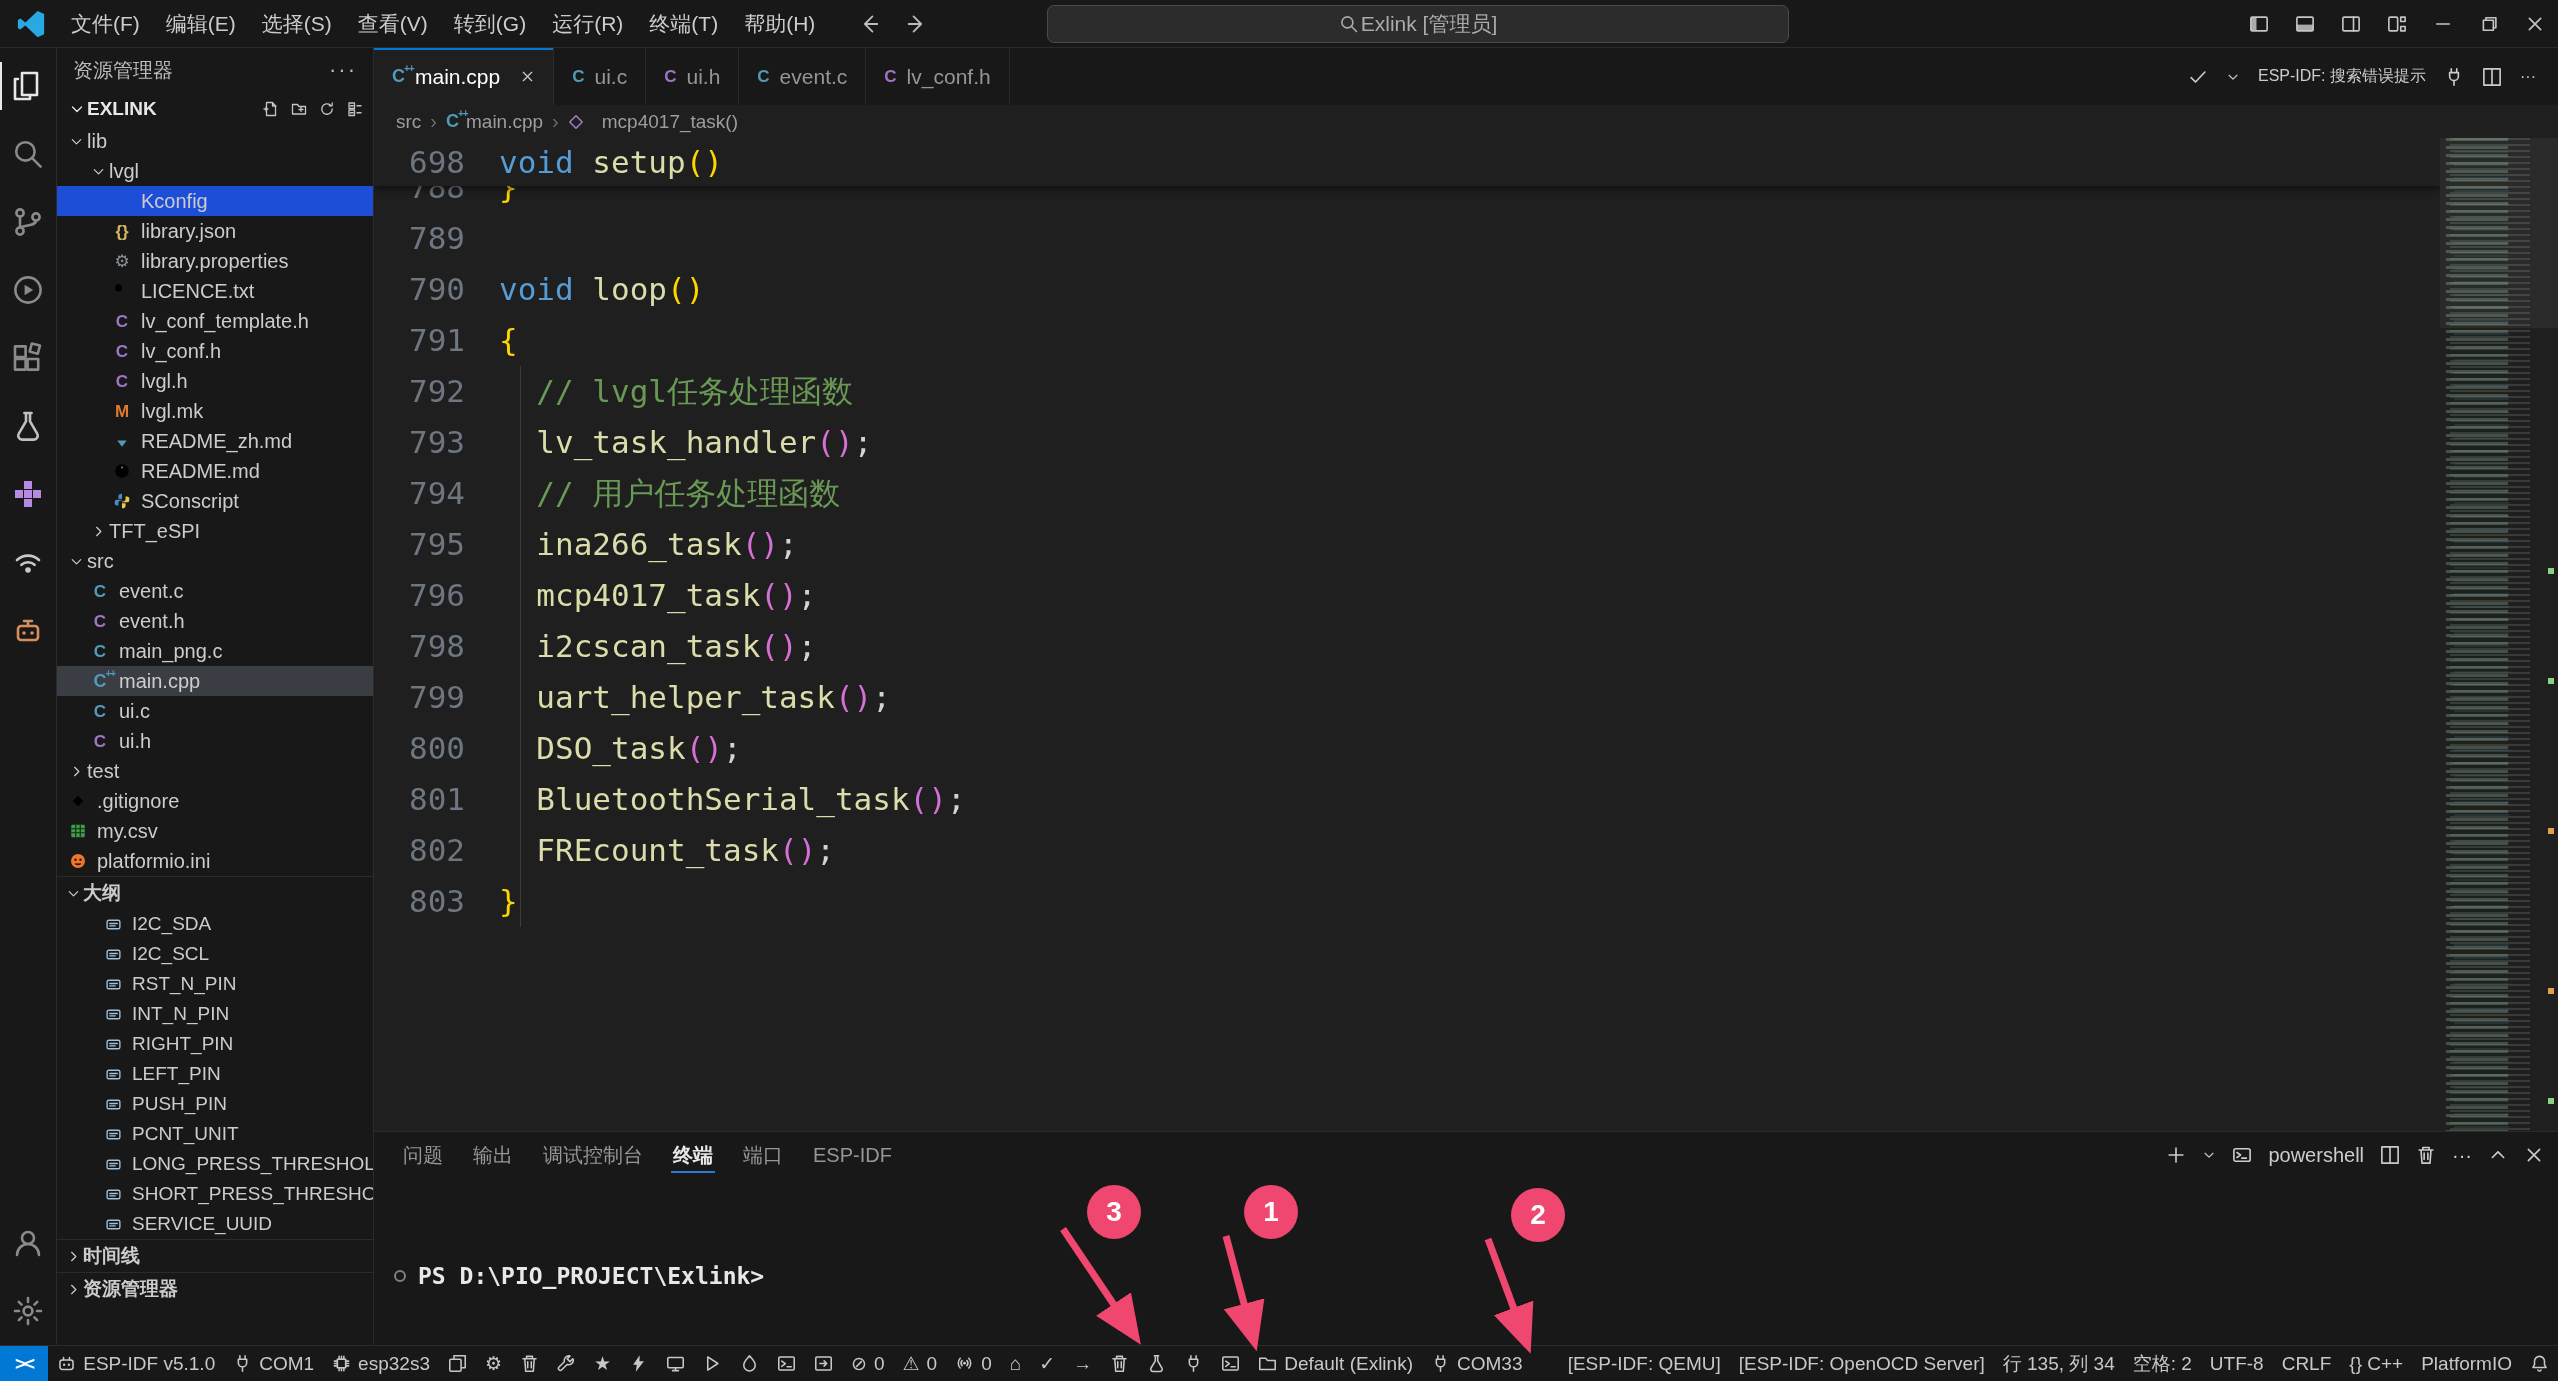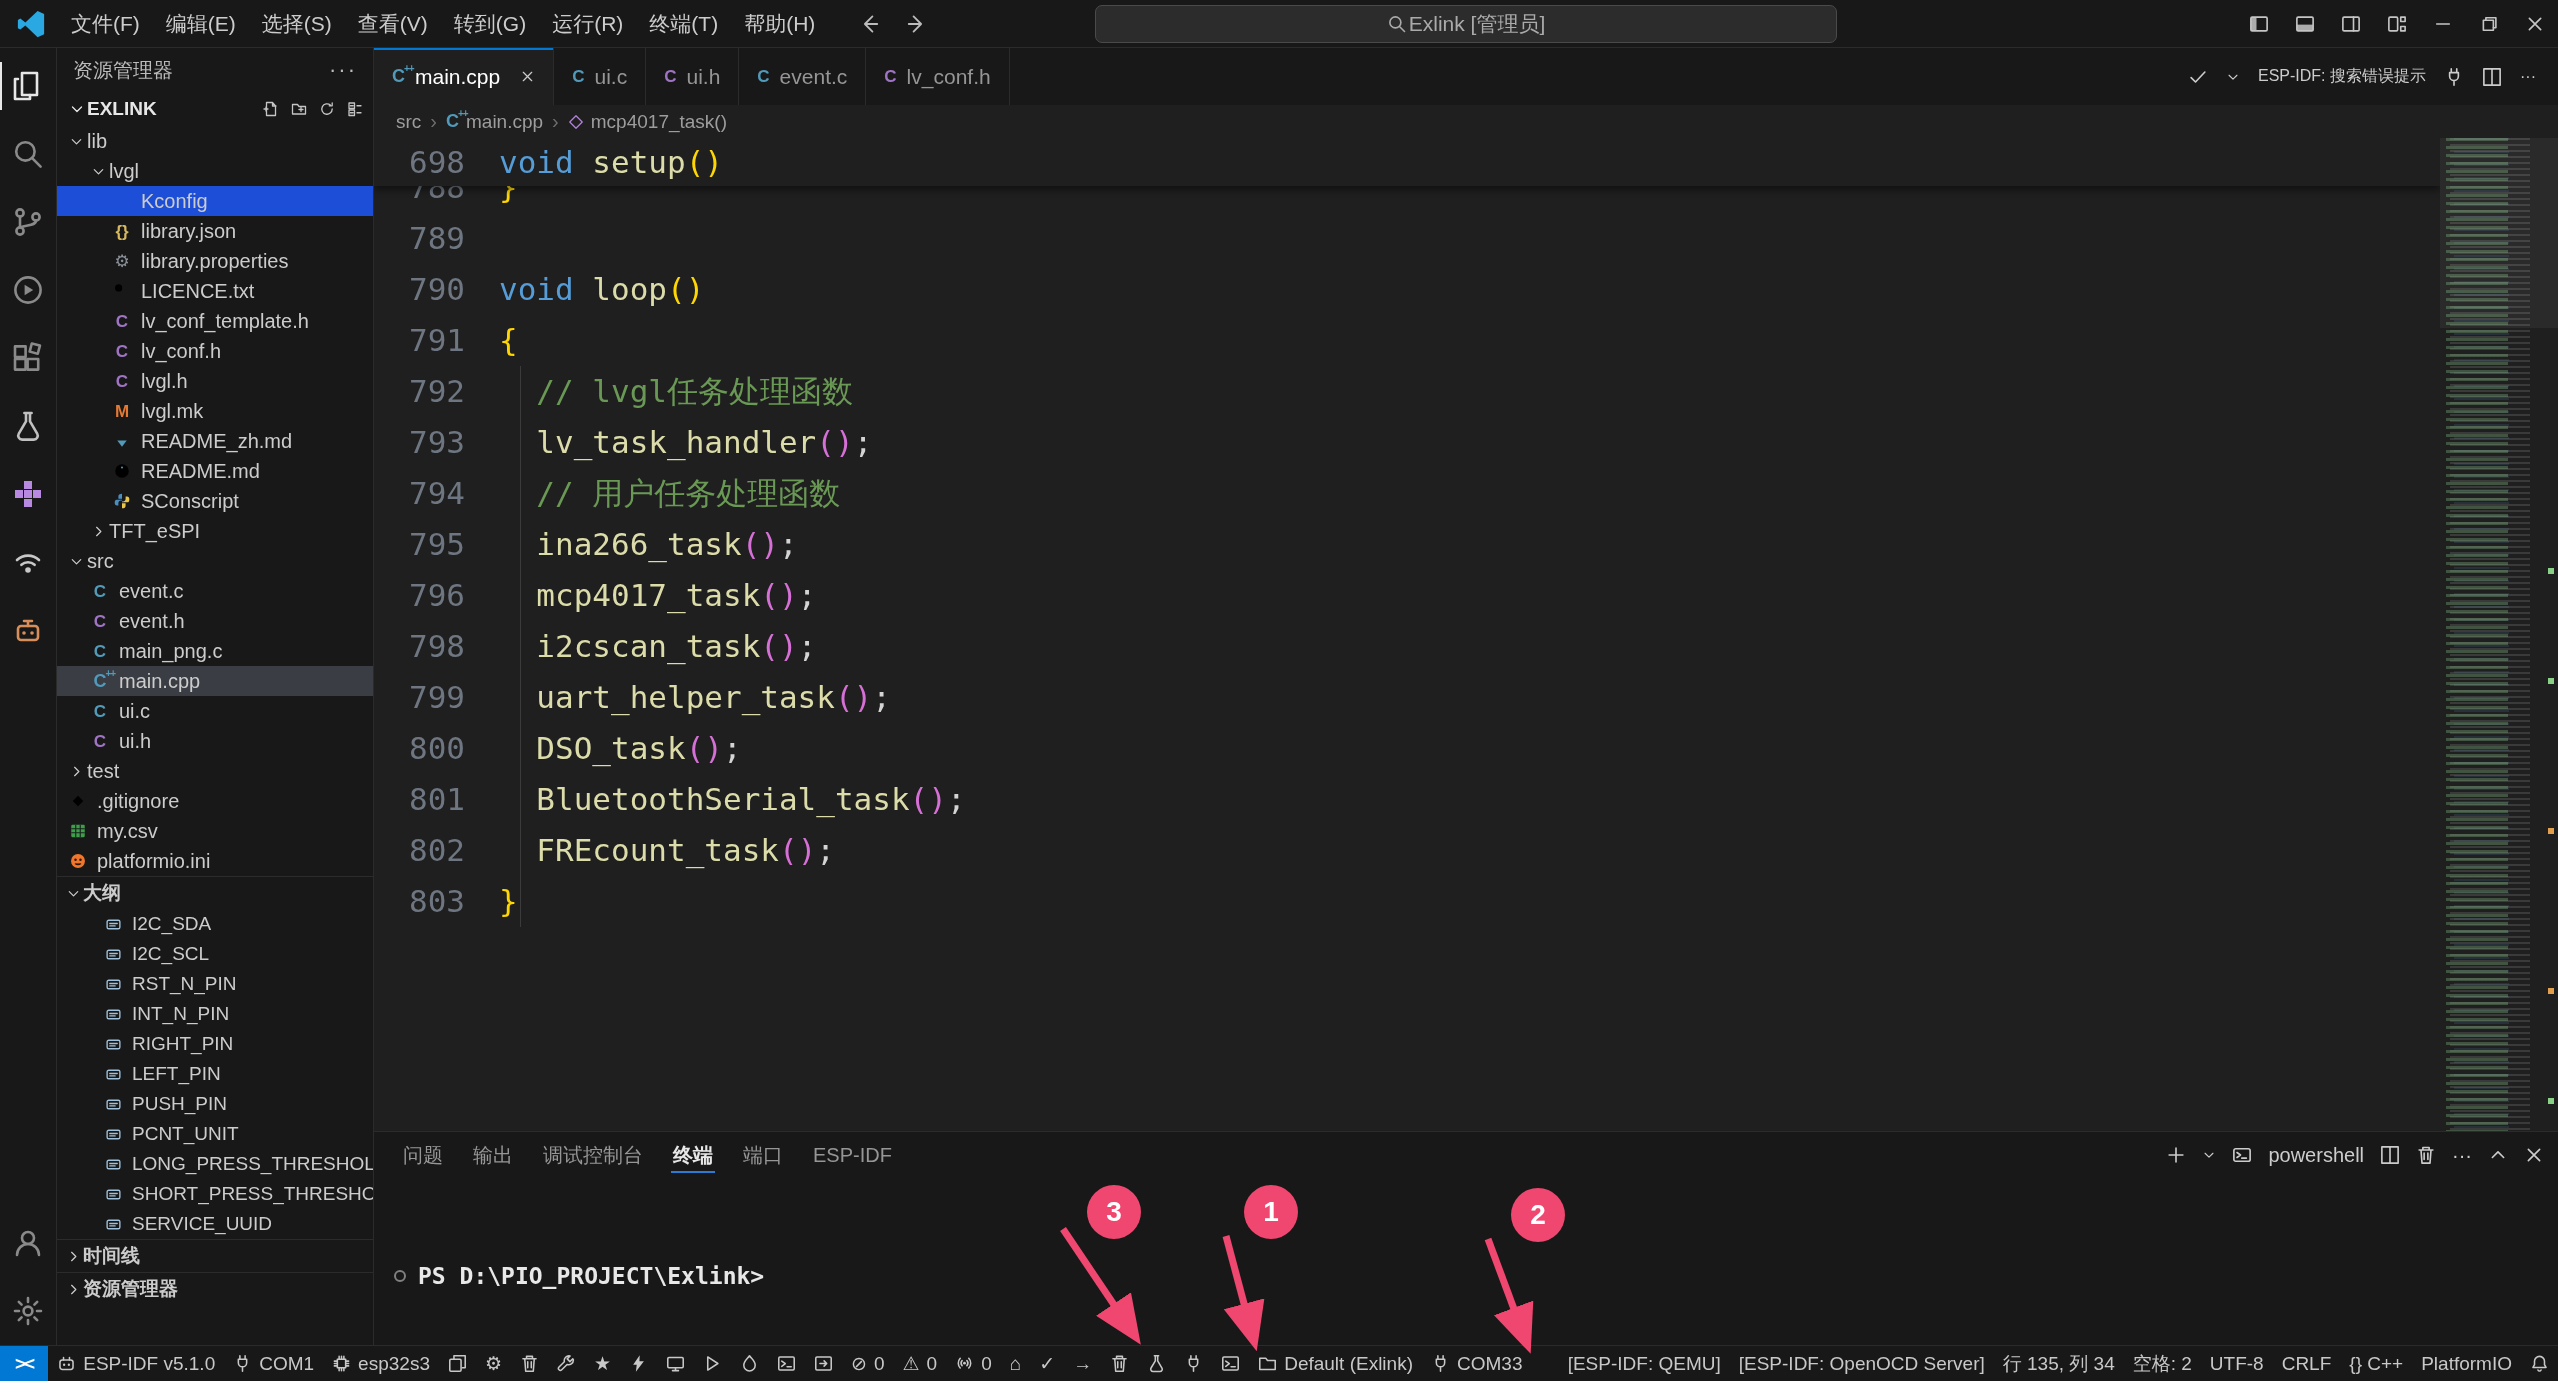--- a/index.html
+++ b/index.html
@@ -7,21 +7,21 @@
   body{background:#1f1f1f;font-family:"Liberation Sans","DejaVu Sans",sans-serif;color:#cccccc;position:relative;}
   .icon svg{display:block;stroke:currentColor;fill:none;stroke-width:1.3;stroke-linecap:round;stroke-linejoin:round;}
   .icon{display:inline-flex;align-items:center;justify-content:center;flex:none;}
   .ltr{font-weight:700;font-size:19px;line-height:1;}
   
   .titlebar{height:48px;background:#181818;border-bottom:1px solid #2b2b2b;display:flex;align-items:center;position:relative;z-index:10;}
   .vscode-logo{width:30px;height:30px;margin:0 12px 0 16px;}
   .menu-item{padding:0 13px;height:48px;line-height:48px;font-size:21px;color:#cccccc;cursor:default;}
   .nav-arrows{display:flex;gap:26px;margin-left:30px;color:#bbbbbb;font-size:24px;}
   .nav-arrows .icon svg{width:22px;height:22px;}
-  .search-box{position:absolute;left:1047px;top:5px;width:742px;height:38px;background:#2c2c2c;border:1px solid #4a4a4a;border-radius:7px;display:flex;align-items:center;justify-content:center;gap:2px;color:#aaaaaa;font-size:21px;margin-left:48px;}
+  .search-box{position:absolute;left:1047px;top:5px;width:742px;height:38px;background:#2c2c2c;border:1px solid #4a4a4a;border-radius:7px;display:flex;align-items:center;justify-content:center;gap:2px;color:#aaaaaa;font-size:21px;}
   .search-box .icon svg{width:20px;height:20px;}
   .window-controls{position:absolute;right:0;top:0;height:48px;display:flex;align-items:center;}
   .wc{width:46px;height:48px;display:flex;align-items:center;justify-content:center;color:#c5c5c5;}
   .wc svg{width:20px;height:20px;}
   
   .main{display:flex;height:1297px;}
   .activitybar{width:57px;background:#181818;border-right:1px solid #2b2b2b;display:flex;flex-direction:column;align-items:center;padding-top:4px;flex:none;}
   .ab-item{width:57px;height:68px;display:flex;align-items:center;justify-content:center;color:#8a8a8a;position:relative;}
   .ab-item svg{width:32px;height:32px;}
   .ab-item.active{color:#e7e7e7;}
@@ -711,21 +711,21 @@
           <span>src</span>
         </span>
         <span class="sep">›</span>
         <span style="display: inline-flex; align-items: center; gap: 7px;">
           <span class="ficon icon">
             <span class="cppwrap"><b>C</b><i>++</i></span>
           </span>
           <span>main.cpp</span>
         </span>
         <span class="sep">›</span>
-        <span style="display: inline-flex; align-items: center; gap: 7px;">
+        <span style="display: inline-flex; align-items: center; gap: 18px;">
           <span class="ficon icon">
             <svg viewBox="0 0 16 16" style="color:#b180d7">
               <rect x="3.6" y="3.6" width="8.8" height="8.8" transform="rotate(45 8 8)"></rect>
             </svg>
           </span>
           <span>mcp4017_task()</span>
         </span>
       </div>
     <div class="editor-body">
       <div class="code-area">

